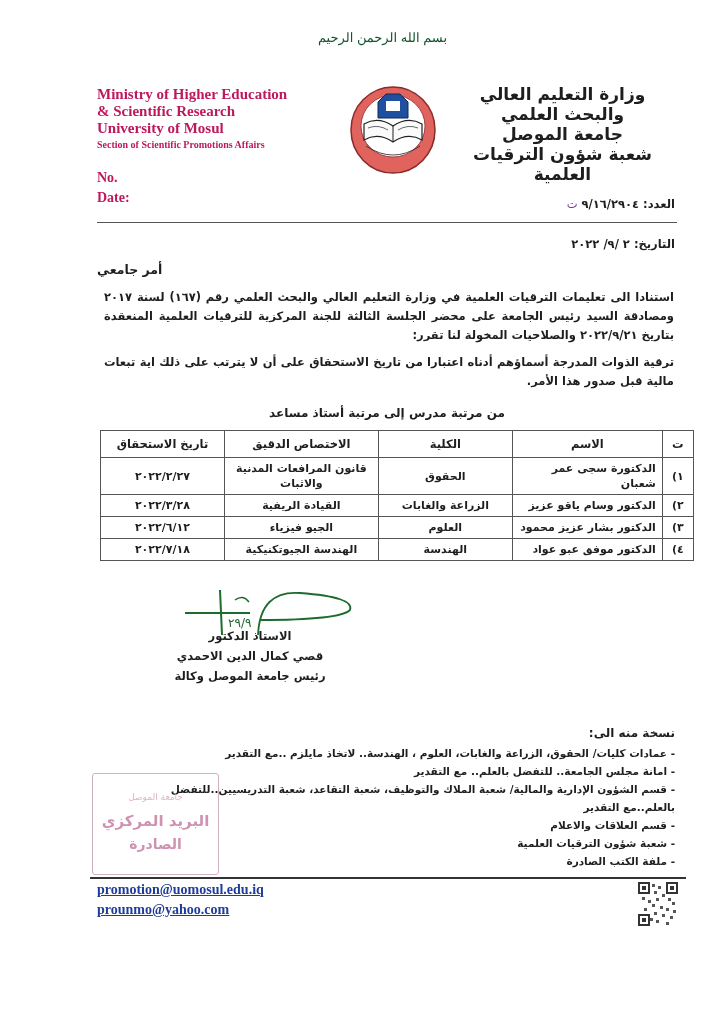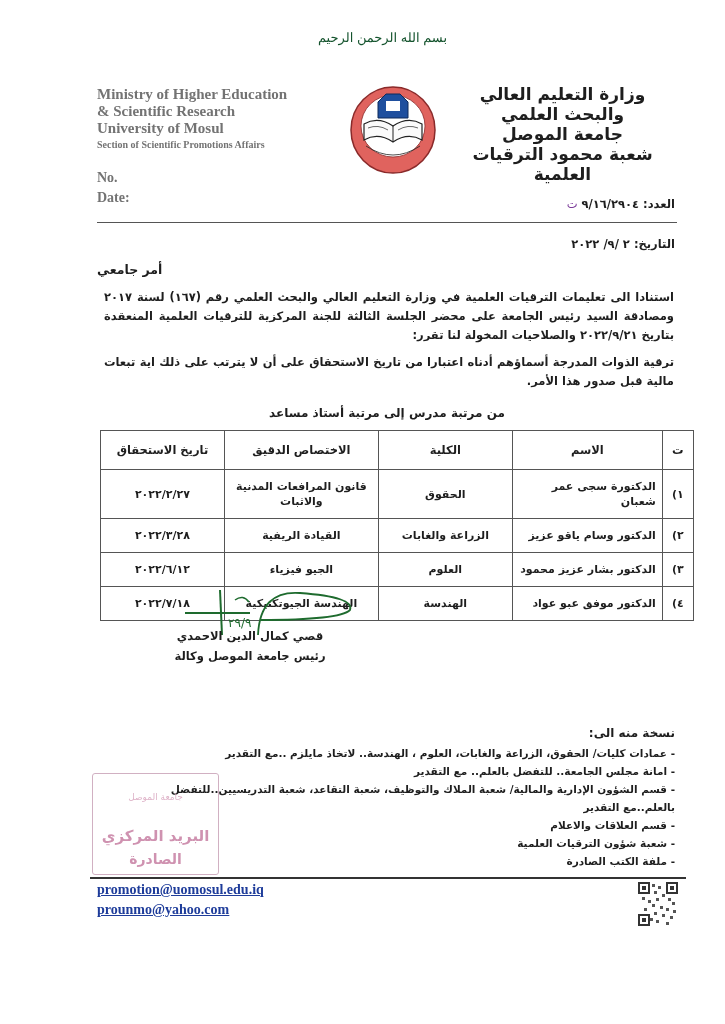--- a/index.html
+++ b/index.html
@@ -1,52 +1,52 @@
 <!DOCTYPE html>
 <html><head>
 <meta charset="utf-8">
 <style>
   html, body { margin:0; padding:0; background:#fff; }
   body { width:725px; height:1024px; position:relative; overflow:hidden; font-family:"DejaVu Sans", sans-serif; color:#1a1a1a; }
   .abs { position:absolute; }
-  .en { font-family:"Liberation Serif", serif; font-weight:bold; color:#737373; }
+  .en { font-family:"Liberation Serif", serif; font-weight:bold; color:#be185d; }
   .ar { direction:rtl; font-family:"DejaVu Sans", sans-serif; font-weight:bold; color:#1e1e1e; }
   #basmala { left:285px; top:30px; width:195px; height:40px; text-align:center; font-family:Liberation Sans, sans-serif; font-size:13px; color:#14532d; letter-spacing:1px; direction:rtl; }
   #header-en { left:97px; top:86px; width:240px; }
   #header-en div { font-size:15px; line-height:17px; }
   #header-en .small { font-size:10px; line-height:16px; }
   #logo { left:348px; top:84px; width:90px; height:92px; }
   #header-ar { left:450px; top:84px; width:225px; text-align:center; }
   #header-ar div { font-size:17px; line-height:20px; }
   #ref-en { left:97px; top:168px; font-size:14px; line-height:20px; }
   #ref-ar { left:470px; top:174px; width:205px; text-align:right; }
   #ref-ar div { font-size:11.5px; line-height:20px;margin-top:20px; }
   .hand { color:#7b3c9a; font-weight:normal; font-family:"DejaVu Sans", sans-serif; }
   #rule-top { left:97px; top:222px; width:580px; height:0; border-top:1.5px solid #555; }
   #order-title { left:97px; top:262px; width:580px; text-align:left; font-size:12.5px; }
   #para1 { left:104px; top:288px; width:570px; font-size:11.5px; line-height:19px; text-align:justify; text-align-last:right; }
   #para2 { left:104px; top:353px; width:570px; font-size:11.5px; line-height:19px; text-align:justify; text-align-last:right; }
   #table-title { left:97px; top:406px; width:580px; text-align:center; font-size:12px; }
   #promo-table { left:100px; top:430px; width:594px; border-collapse:collapse; direction:rtl; font-size:11px; }
-  #promo-table th, #promo-table td { border:1px solid #555; padding:9px 6px; text-align:center; font-weight:bold; color:#1e1e1e; line-height:15px; }
+  #promo-table th, #promo-table td { border:1px solid #555; padding:3px 6px; text-align:center; font-weight:bold; color:#1e1e1e; line-height:15px; }
   #promo-table th { font-size:11.5px; height:20px; }
   #promo-table td.num { width:18px; text-align:center; }
   #promo-table td.name { text-align:right; width:136px;margin-top:19px; }
   #promo-table td.college { width:120px; }
   #promo-table td.spec { width:140px; }
   #promo-table td.date { width:110px; }
   #signature { left:180px; top:585px; width:180px; height:55px; }
   #signatory { left:150px; top:626px; width:200px; text-align:center; }
   #signatory div { font-size:11.5px; line-height:20px; }
   #cc-title { left:470px; top:726px; width:205px; font-size:12px; }
   #cc-list { left:170px; top:744px; width:505px; text-align:right; font-size:10.5px; line-height:18px; }
   #cc-list div { white-space:nowrap; }
   #stamp { left:92px; top:773px; width:125px; height:100px; border:1px solid #c9a3b8; border-radius:3px; color:#c77fa3; text-align:center; font-family:"DejaVu Sans", sans-serif; opacity:0.85; }
   #stamp .s1 { font-size:9px; margin-top:18px; color:#d9a6bf; }
-  #stamp .s2 { font-size:15px; font-weight:bold; margin-top:25px; }
+  #stamp .s2 { font-size:15px; font-weight:bold; margin-top:10px; }
   #stamp .s3 { font-size:14px; font-weight:bold; margin-top:6px; }
   #rule-bottom { left:90px; top:877px; width:596px; height:0; border-top:2px solid #333; }
   #emails { left:97px; top:880px;text-decoration:underline; }
   #emails a { display:block; color:#1e3c9a; font-family:"Liberation Serif", serif; font-weight:bold; font-size:14px; line-height:20px; text-decoration:underline; }
   #qr { left:638px; top:882px; width:40px; height:44px; }
 </style>
 </head>
 <body>
 
 <div class="abs" id="basmala">بسم الله الرحمن الرحيم</div>
@@ -67,21 +67,21 @@
     <path d="M16 40 Q30 32 45 42 Q60 32 74 40 L74 56 Q60 48 45 58 Q30 48 16 56 Z" fill="#fafafa" stroke="#222" stroke-width="1.2"></path>
     <line x1="45" y1="42" x2="45" y2="58" stroke="#222" stroke-width="1"></line>
     <path d="M20 44 Q30 40 40 46 M50 46 Q60 40 70 44" stroke="#444" stroke-width="0.8" fill="none"></path>
     <path d="M18 62 Q45 80 72 62" stroke="#222" stroke-width="0.8" fill="none"></path>
   </svg>
 </div>
 
 <div class="abs ar" id="header-ar">
   <div>وزارة التعليم العالي والبحث العلمي</div>
   <div>جامعة الموصل</div>
-  <div>شعبة محمود الترقيات العلمية</div>
+  <div>شعبة شؤون الترقيات العلمية</div>
 </div>
 
 <div class="abs en" id="ref-en">
   <div>No.</div>
   <div>Date:</div>
 </div>
 
 <div class="abs ar" id="ref-ar">
   <div>
     <span>العدد:</span>
@@ -148,20 +148,21 @@
   <svg width="180" height="55" viewBox="0 0 180 55">
     <path d="M5 28 L70 28" stroke="#1e6b2e" stroke-width="2.2" fill="none"></path>
     <path d="M40 5 L42 50" stroke="#1e6b2e" stroke-width="2" fill="none"></path>
     <path d="M78 50 Q80 5 120 8 Q175 12 170 25 Q160 35 80 35" stroke="#1e6b2e" stroke-width="1.8" fill="none"></path>
     <path d="M55 15 q8 -6 14 2" stroke="#1e6b2e" stroke-width="1.5" fill="none"></path>
     <text x="48" y="42" fill="#1e6b2e" font-size="12" font-family="DejaVu Sans, sans-serif">٢٩/٩</text>
   </svg>
 </div>
 
 <div class="abs ar" id="signatory">
+  <div>الاستاذ الدكتور</div>
   <div>قصي كمال الدين الاحمدي</div>
   <div>رئيس جامعة الموصل وكالة</div>
 </div>
 
 <div class="abs ar" id="cc-title">نسخة منه الى:</div>
 <div class="abs ar" id="cc-list">
   <div>- عمادات كليات/ الحقوق، الزراعة والغابات، العلوم ، الهندسة.. لاتخاذ مايلزم ..مع التقدير</div>
   <div>- امانة مجلس الجامعة.. للتفضل بالعلم.. مع التقدير</div>
   <div>- قسم الشؤون الإدارية والمالية/ شعبة الملاك والتوظيف، شعبة التقاعد، شعبة التدريسيين..للتفضل</div>
   <div>بالعلم..مع التقدير</div>

